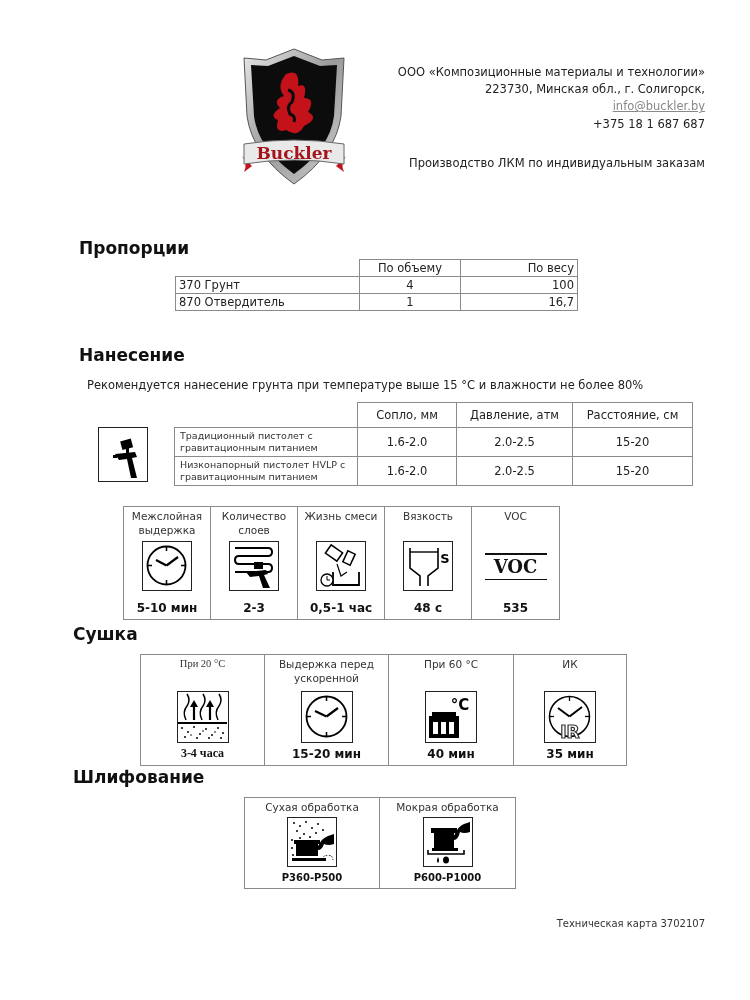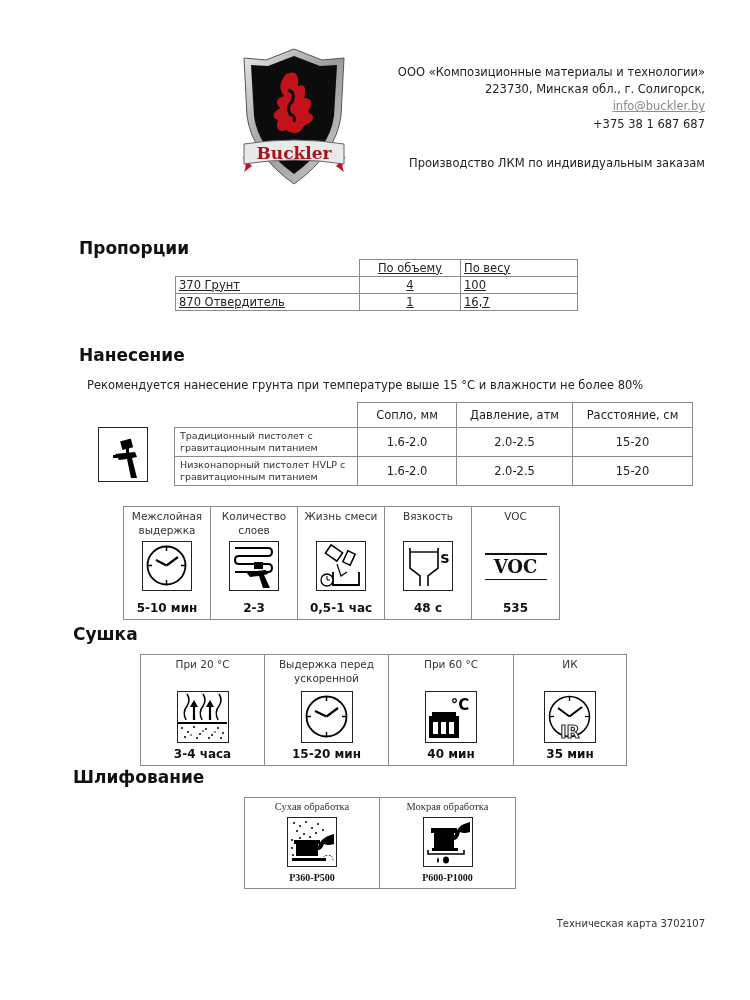--- a/index.html
+++ b/index.html
@@ -15,24 +15,24 @@
     .tagline { right: 45px; top: 156px; font-size: 11.5px; color: #222; }
 
     
     .h2 { font-family: "DejaVu Sans", sans-serif; font-weight: bold; font-size: 17px; color: #111; }
 
     
     table { border-collapse: collapse; }
     td, th { border: 1px solid #8a8a8a; font-weight: normal; }
 
     .prop-table { left: 175px; top: 259px; font-size: 11.5px; color: #222; }
-    .prop-table td { height: 17px; padding: 0 3px; line-height: 15px; text-decoration: underline; }
+    .prop-table td { height: 17px; padding: 0 3px; line-height: 15px; }
     .prop-table .c0 { width: 184px; text-align: left; }
     .prop-table .c1 { width: 101px; text-align: center; }
-    .prop-table .c2 { width: 117px; text-align: left; }
+    .prop-table .c2 { width: 117px; text-align: right; }
 
     .note { left: 87px; top: 378px; font-size: 11.5px; color: #222; }
 
     .gun-box { left: 98px; top: 427px; width: 50px; height: 55px; border: 1.5px solid #222; }
 
     .app-table { left: 174px; top: 402px; font-size: 11.5px; color: #222; }
     .app-table td { padding: 0 5px; }
     .app-table .head td { height: 25px; text-align: center; }
     .app-table .row td { height: 29px; text-align: center; }
     .app-table .row td.name { text-align: left; font-size: 9.5px; line-height: 12px; color: #333; width: 183px; }
@@ -50,21 +50,21 @@
 
     .params { left: 123px; top: 506px; height: 114px; }
     .params .cell { width: 87px; height: 112px; }
     .params .icon { width: 50px; height: 50px; margin-top: 4px; }
 
     .drying { left: 140px; top: 654px; height: 112px; }
     .drying .cell { height: 110px; }
     .drying .icon { width: 52px; height: 52px; margin-top: 6px; }
 
     .sanding { left: 244px; top: 797px; height: 92px; }
-    .sanding .cell { width: 135px; height: 90px; font-family: Liberation Serif, serif; }
+    .sanding .cell { width: 135px; height: 90px; }
     .sanding .cell .lbl { height: 16px; }
     .sanding .icon { width: 50px; height: 50px; margin-top: 1px; }
     .sanding .cell .val { font-size: 10px; bottom: 5px; }
 
     .footer { right: 45px; top: 918px; font-size: 10px; color: #333; }
     svg { display: block; }
   </style>
 </head>
 <body>
 
@@ -85,21 +85,21 @@
     <path d="M108 110 Q102 118 106 126 L98 120 Z" fill="#c4121a"></path>
     <path d="M6 98 Q56 90 106 98 L106 118 Q56 110 6 118 Z" fill="#e9e9e9" stroke="#666" stroke-width="1"></path>
     <text x="56" y="113" text-anchor="middle" font-family="DejaVu Serif, serif" font-weight="bold" font-size="17" fill="#a3141b">Buckler</text>
   </svg>
 </div>
 
 <div class="abs company">
   <div>ООО «Композиционные материалы и технологии»</div>
   <div>223730, Минская обл., г. Солигорск,</div>
   <div><span class="email">info@buckler.by</span></div>
-  <div>+375 38 1 687 687</div>
+  <div>+375 18 1 687 687</div>
 </div>
 <div class="abs tagline">Производство ЛКМ по индивидуальным заказам</div>
 
 <div class="abs h2" style="left:79px; top:238px;">Пропорции</div>
 <table class="abs prop-table">
   <tbody>
       <tr>
     <td class="c0" style="border:none;"></td>
     <td class="c1">По объему</td>
     <td class="c2">По весу</td>
@@ -213,21 +213,21 @@
       <div style="width:62px; border-top:2px solid #111;"></div>
       <div style="font-family:'DejaVu Serif', serif; font-weight:bold; font-size:18px; line-height:24px; color:#111;">VOC</div>
       <div style="width:62px; border-top:1.5px solid #111;"></div>
     </div>
     <div class="val">535</div>
   </div>
 </div>
 
 <div class="abs h2" style="left:73px; top:624px;">Сушка</div>
 <div class="abs grid drying">
-  <div class="cell" style="width:124px;">
+  <div class="cell" style="width:124px;font-family:Liberation Serif, serif;">
     <div class="lbl">При 20 °С</div>
     <div class="icon">
       <svg width="49" height="49" viewBox="0 0 49 49">
         <path d="M8 28 Q4 20 9 14 Q13 8 9 2" fill="none" stroke="#000" stroke-width="1.5"></path>
         <path d="M24 28 Q20 20 25 14 Q29 8 25 2" fill="none" stroke="#000" stroke-width="1.5"></path>
         <path d="M40 28 Q36 20 41 14 Q45 8 41 2" fill="none" stroke="#000" stroke-width="1.5"></path>
         <line x1="16" y1="28" x2="16" y2="14" stroke="#000" stroke-width="2.2"></line>
         <path d="M12 15 L16 8 L20 15 Z" fill="#000"></path>
         <line x1="32" y1="28" x2="32" y2="14" stroke="#000" stroke-width="2.2"></line>
         <path d="M28 15 L32 8 L36 15 Z" fill="#000"></path>

